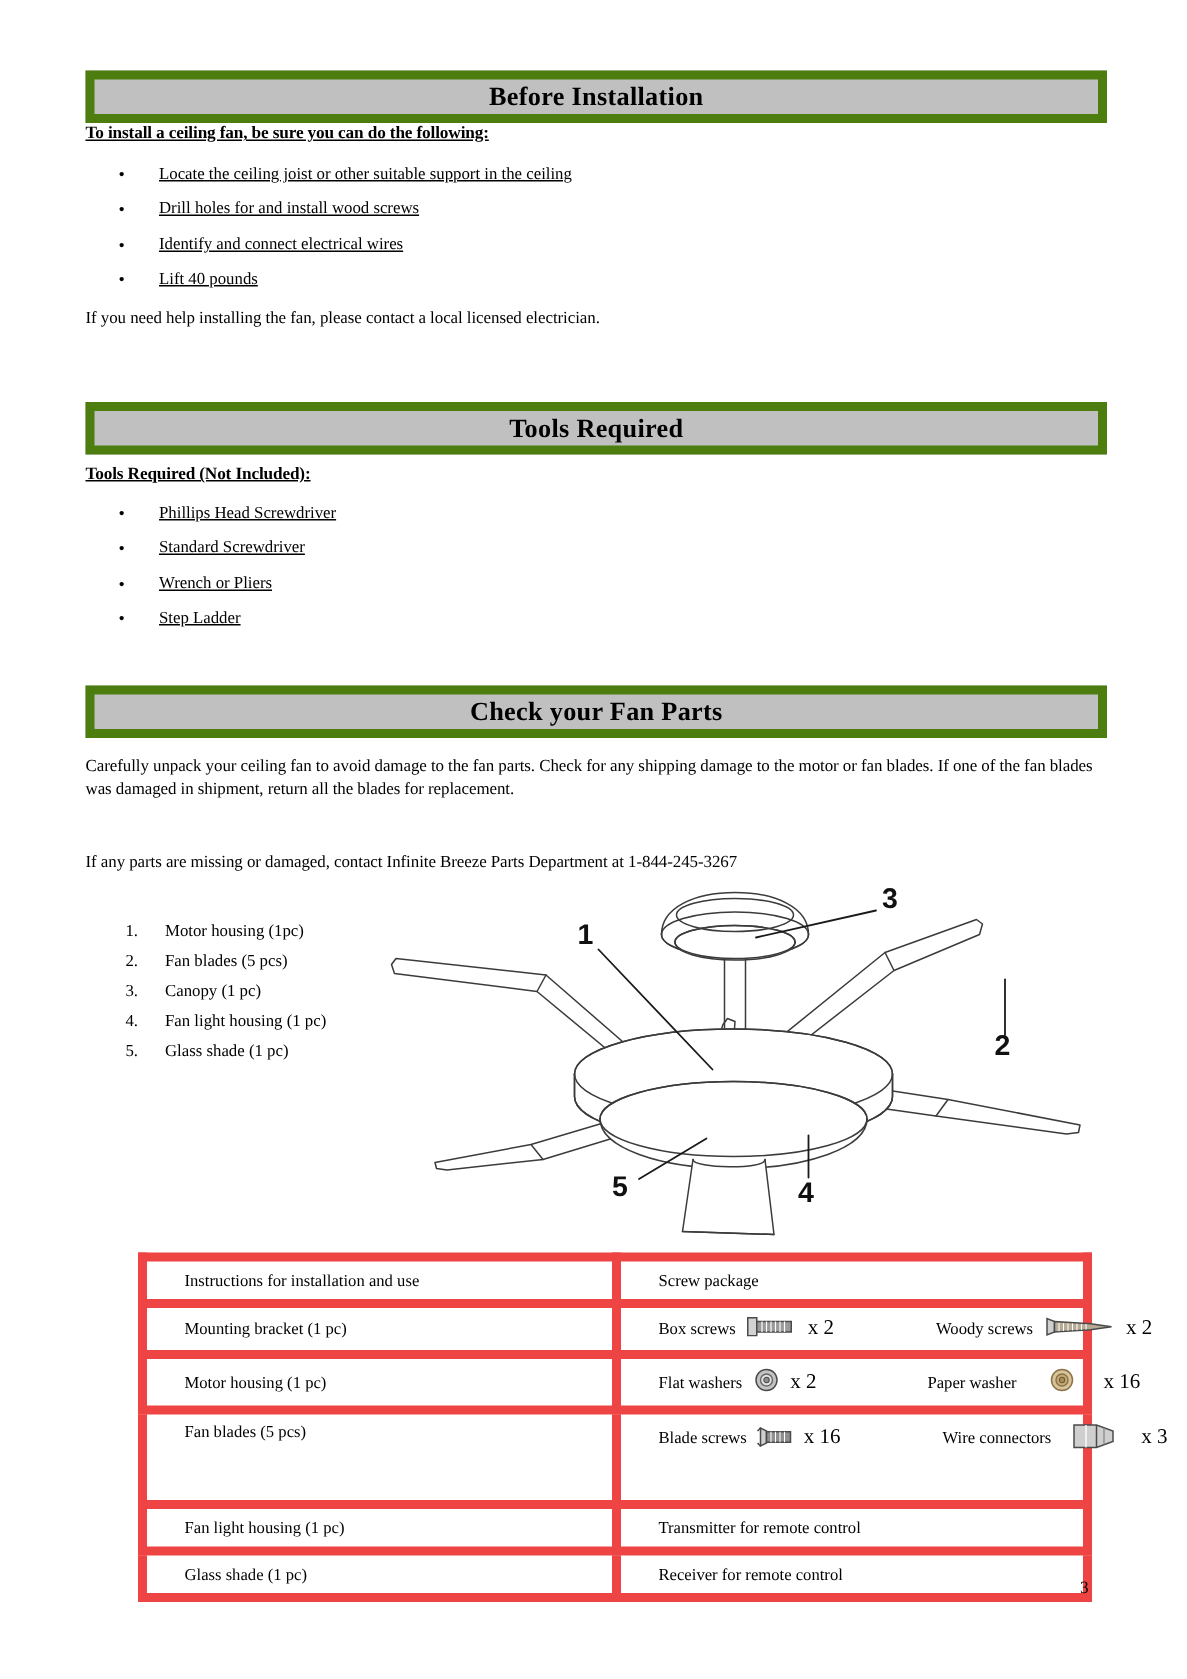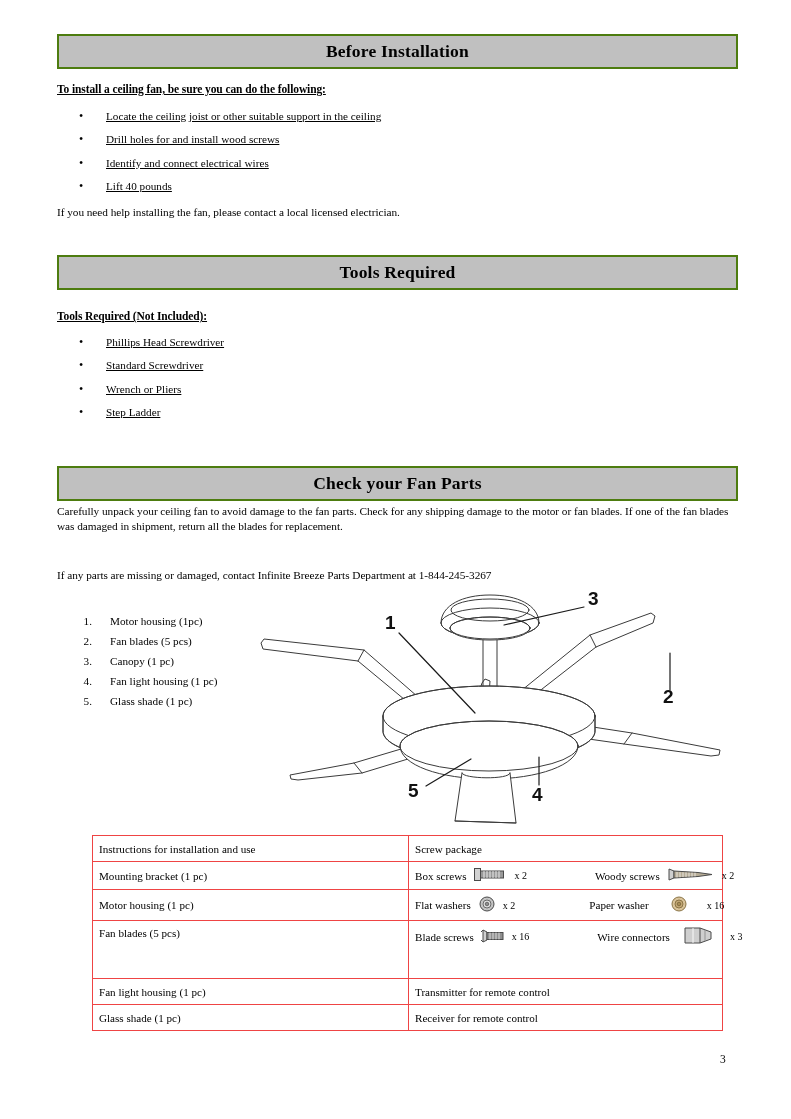--- a/index.html
+++ b/index.html
@@ -22,25 +22,26 @@
     height: 1119px;
   }
 
   
   .banner {
     position: absolute;
     left: 57px;
     width: 681px;
     height: 35px;
     background: #c0c0c0;
-    border: 2px solid #4d7c0f;
+    border: 6px solid #4d7c0f;
     box-sizing: border-box;
     display: flex;
     align-items: center;
     justify-content: center;
+    margin-top: 13px;
   }
   .banner-title {
     font-size: 17.5px;
     font-weight: bold;
     letter-spacing: 0.2px;
     color: #000;
     font-family: "Liberation Serif", "DejaVu Serif", serif;
   }
 
   
@@ -115,23 +116,23 @@
   
   .parts-table {
     position: absolute;
     left: 92px;
     top: 835px;
     width: 630px;
     border-collapse: collapse;
     table-layout: fixed;
   }
   .parts-table td {
-    border: 1px solid #ef4444;
+    border: 6px solid #ef4444;
     font-size: 11.1px;
-    padding: 6px 0 6px 6px;
+    padding: 6px 0 6px 25px;
     vertical-align: middle;
     height: 13px;
   }
   .parts-table td.tall {
     height: 45px;
     vertical-align: top;
   }
   .col-left { width: 316px; }
   .col-right { width: 314px; }
 
@@ -139,21 +140,21 @@
     display: flex;
     align-items: center;
     white-space: nowrap;
     gap: 48px;
   }
   .pkg-item {
     display: inline-flex;
     align-items: center;
   }
   .pkg-label { font-size: 11.1px; }
-  .pkg-qty { font-size: 10px; }
+  .pkg-qty { font-size: 14px; }
   .ico {
     display: inline-block;
     vertical-align: middle;
   }
 
   
   .pageno {
     position: absolute;
     left: 720px;
     top: 1053px;
@@ -186,21 +187,21 @@
 
   <div class="lead" style="left:57px; top:310px;">Tools Required (Not Included):</div>
 
   <ul class="bullets" style="left:57px; top:336px;">
     <li>Phillips Head Screwdriver</li>
     <li>Standard Screwdriver</li>
     <li>Wrench or Pliers</li>
     <li>Step Ladder</li>
   </ul>
 
-  <div class="banner" style="top:466px;align-items:center;">
+  <div class="banner" style="top:444px;align-items:center;">
     <span class="banner-title">Check your Fan Parts</span>
   </div>
 
   <div class="para" style="left:57px; top:504px; width:682px; text-align:left;">Carefully unpack your ceiling fan to avoid damage to the fan parts.    Check for any shipping damage to the motor or fan blades.    If one of the fan blades was damaged in shipment, return all the blades for replacement.</div>
   <div class="para" style="left:57px; top:568px; width:682px;">If any parts are missing or damaged, contact Infinite Breeze Parts Department at 1-844-245-3267</div>
 
   <ul class="numlist">
     <li>
       <span class="num">1.</span>
       <span>Motor housing (1pc)</span>

